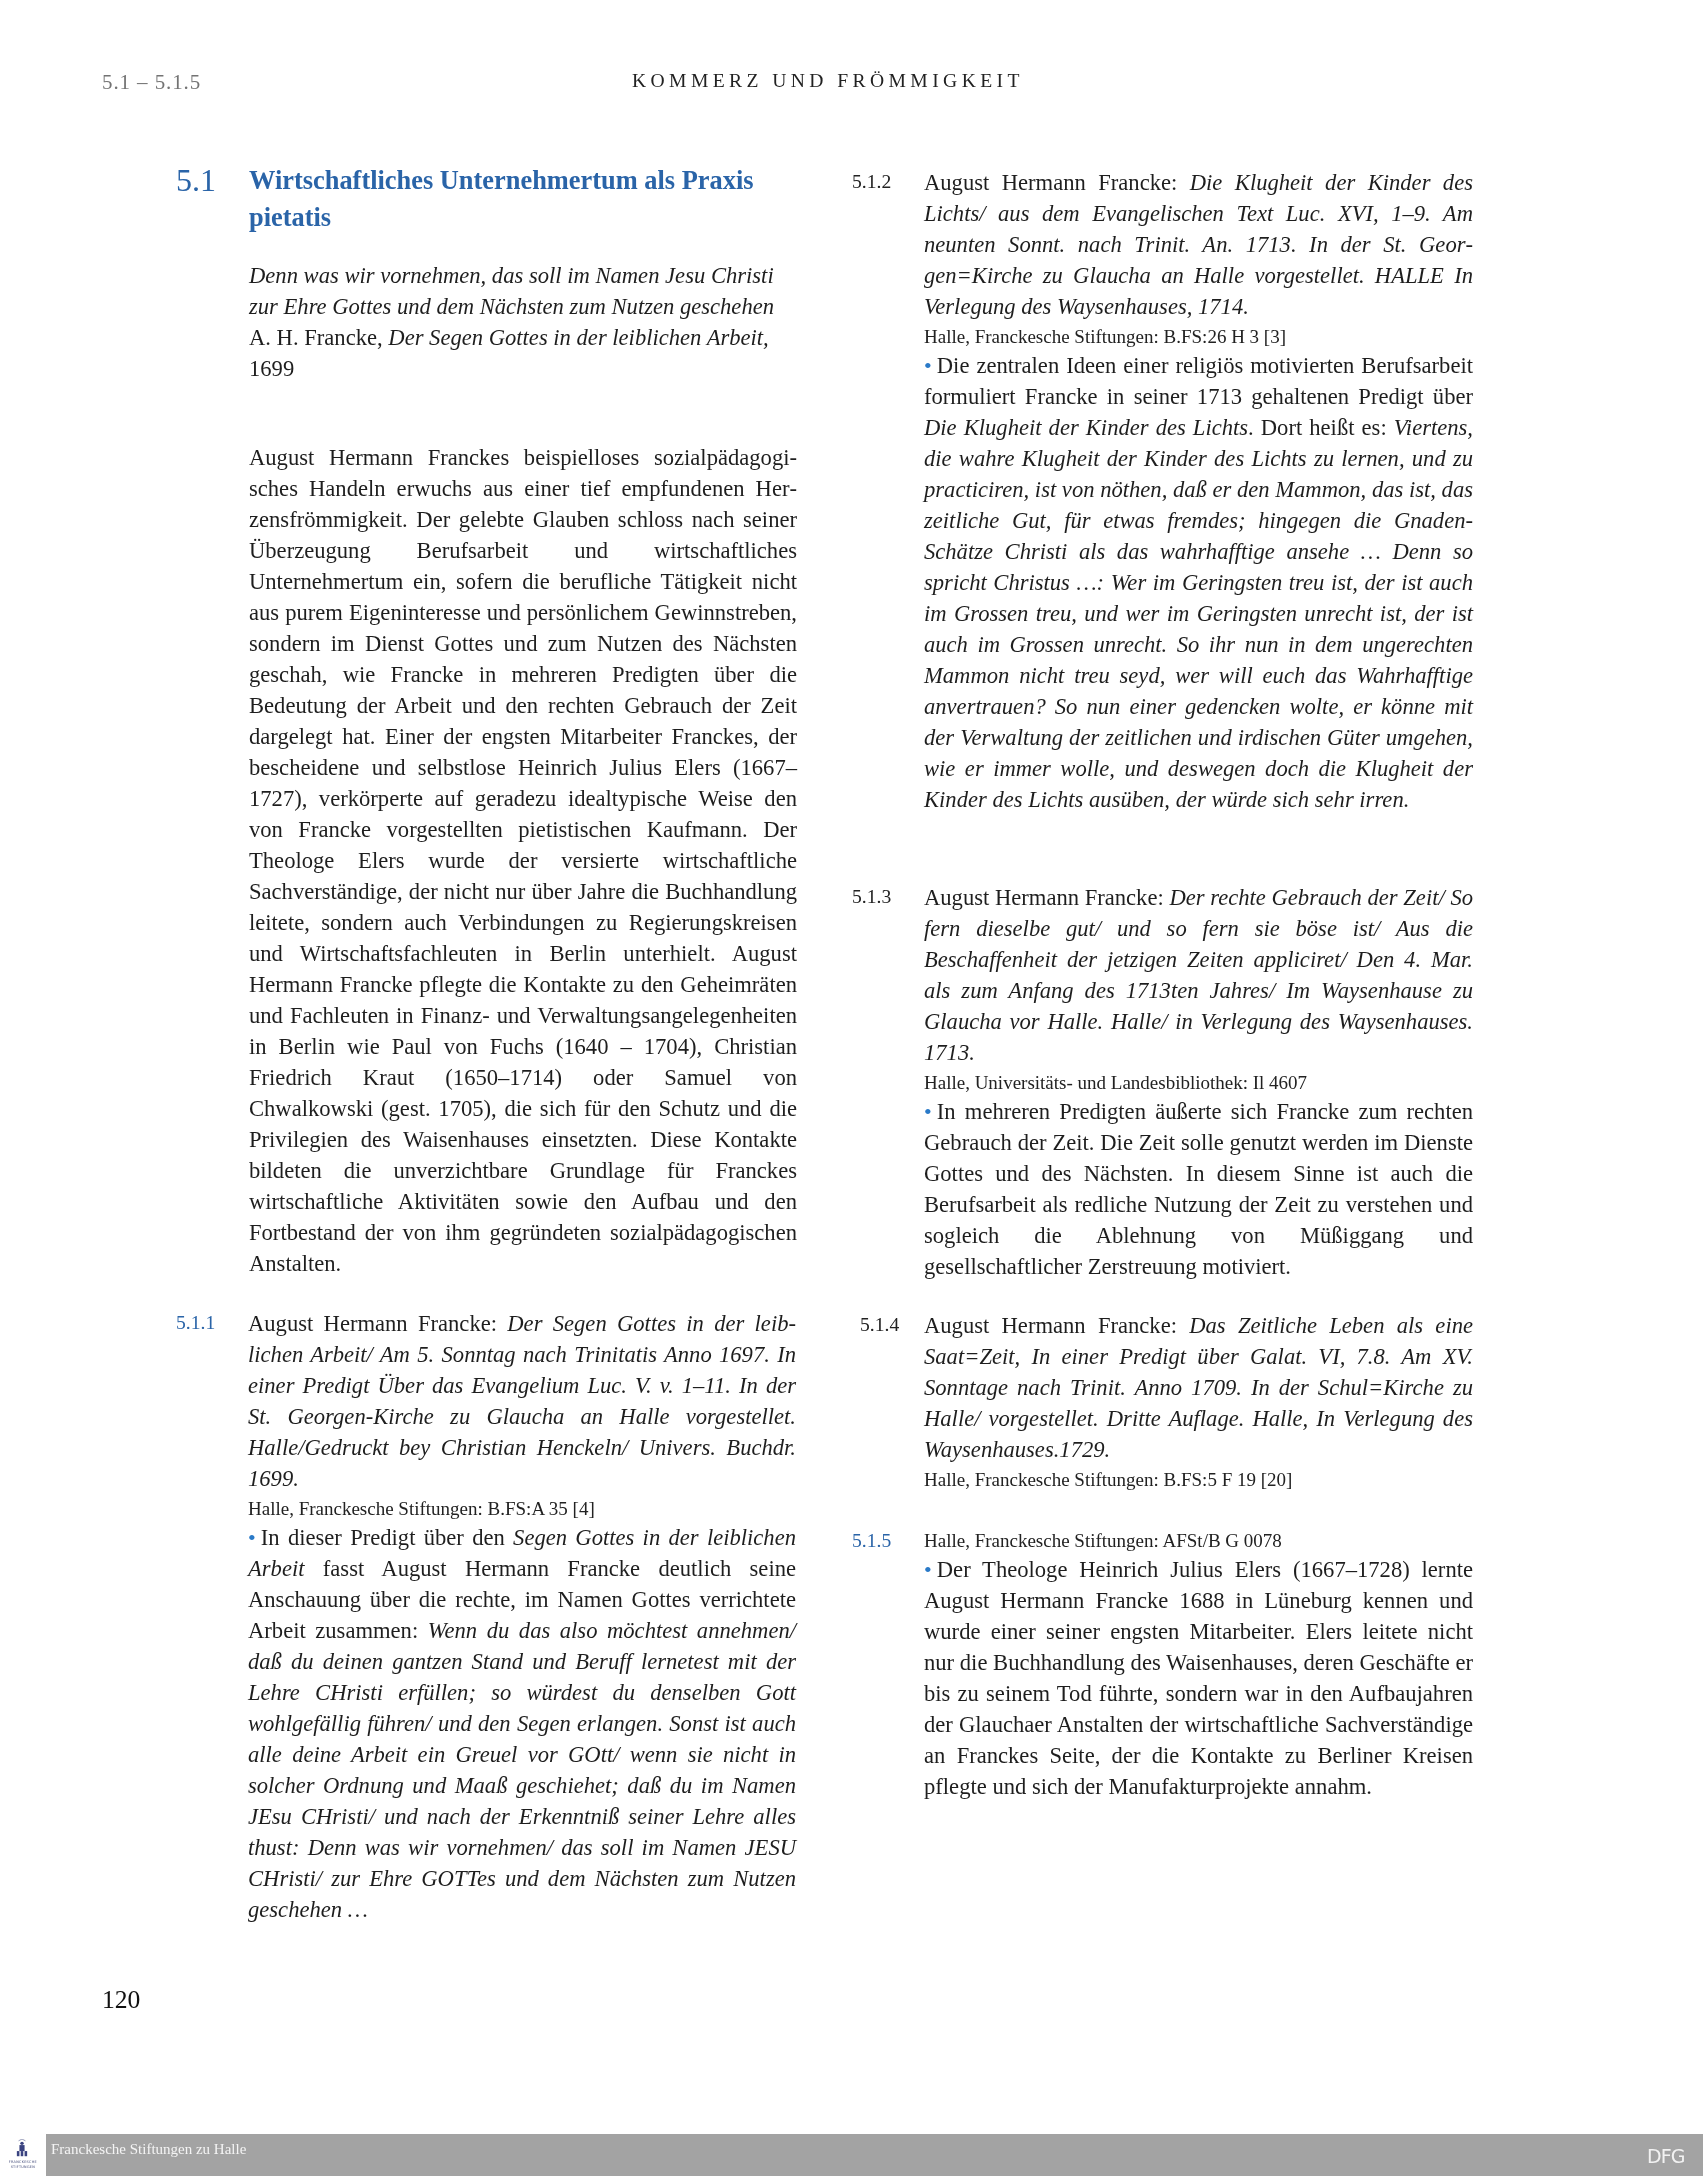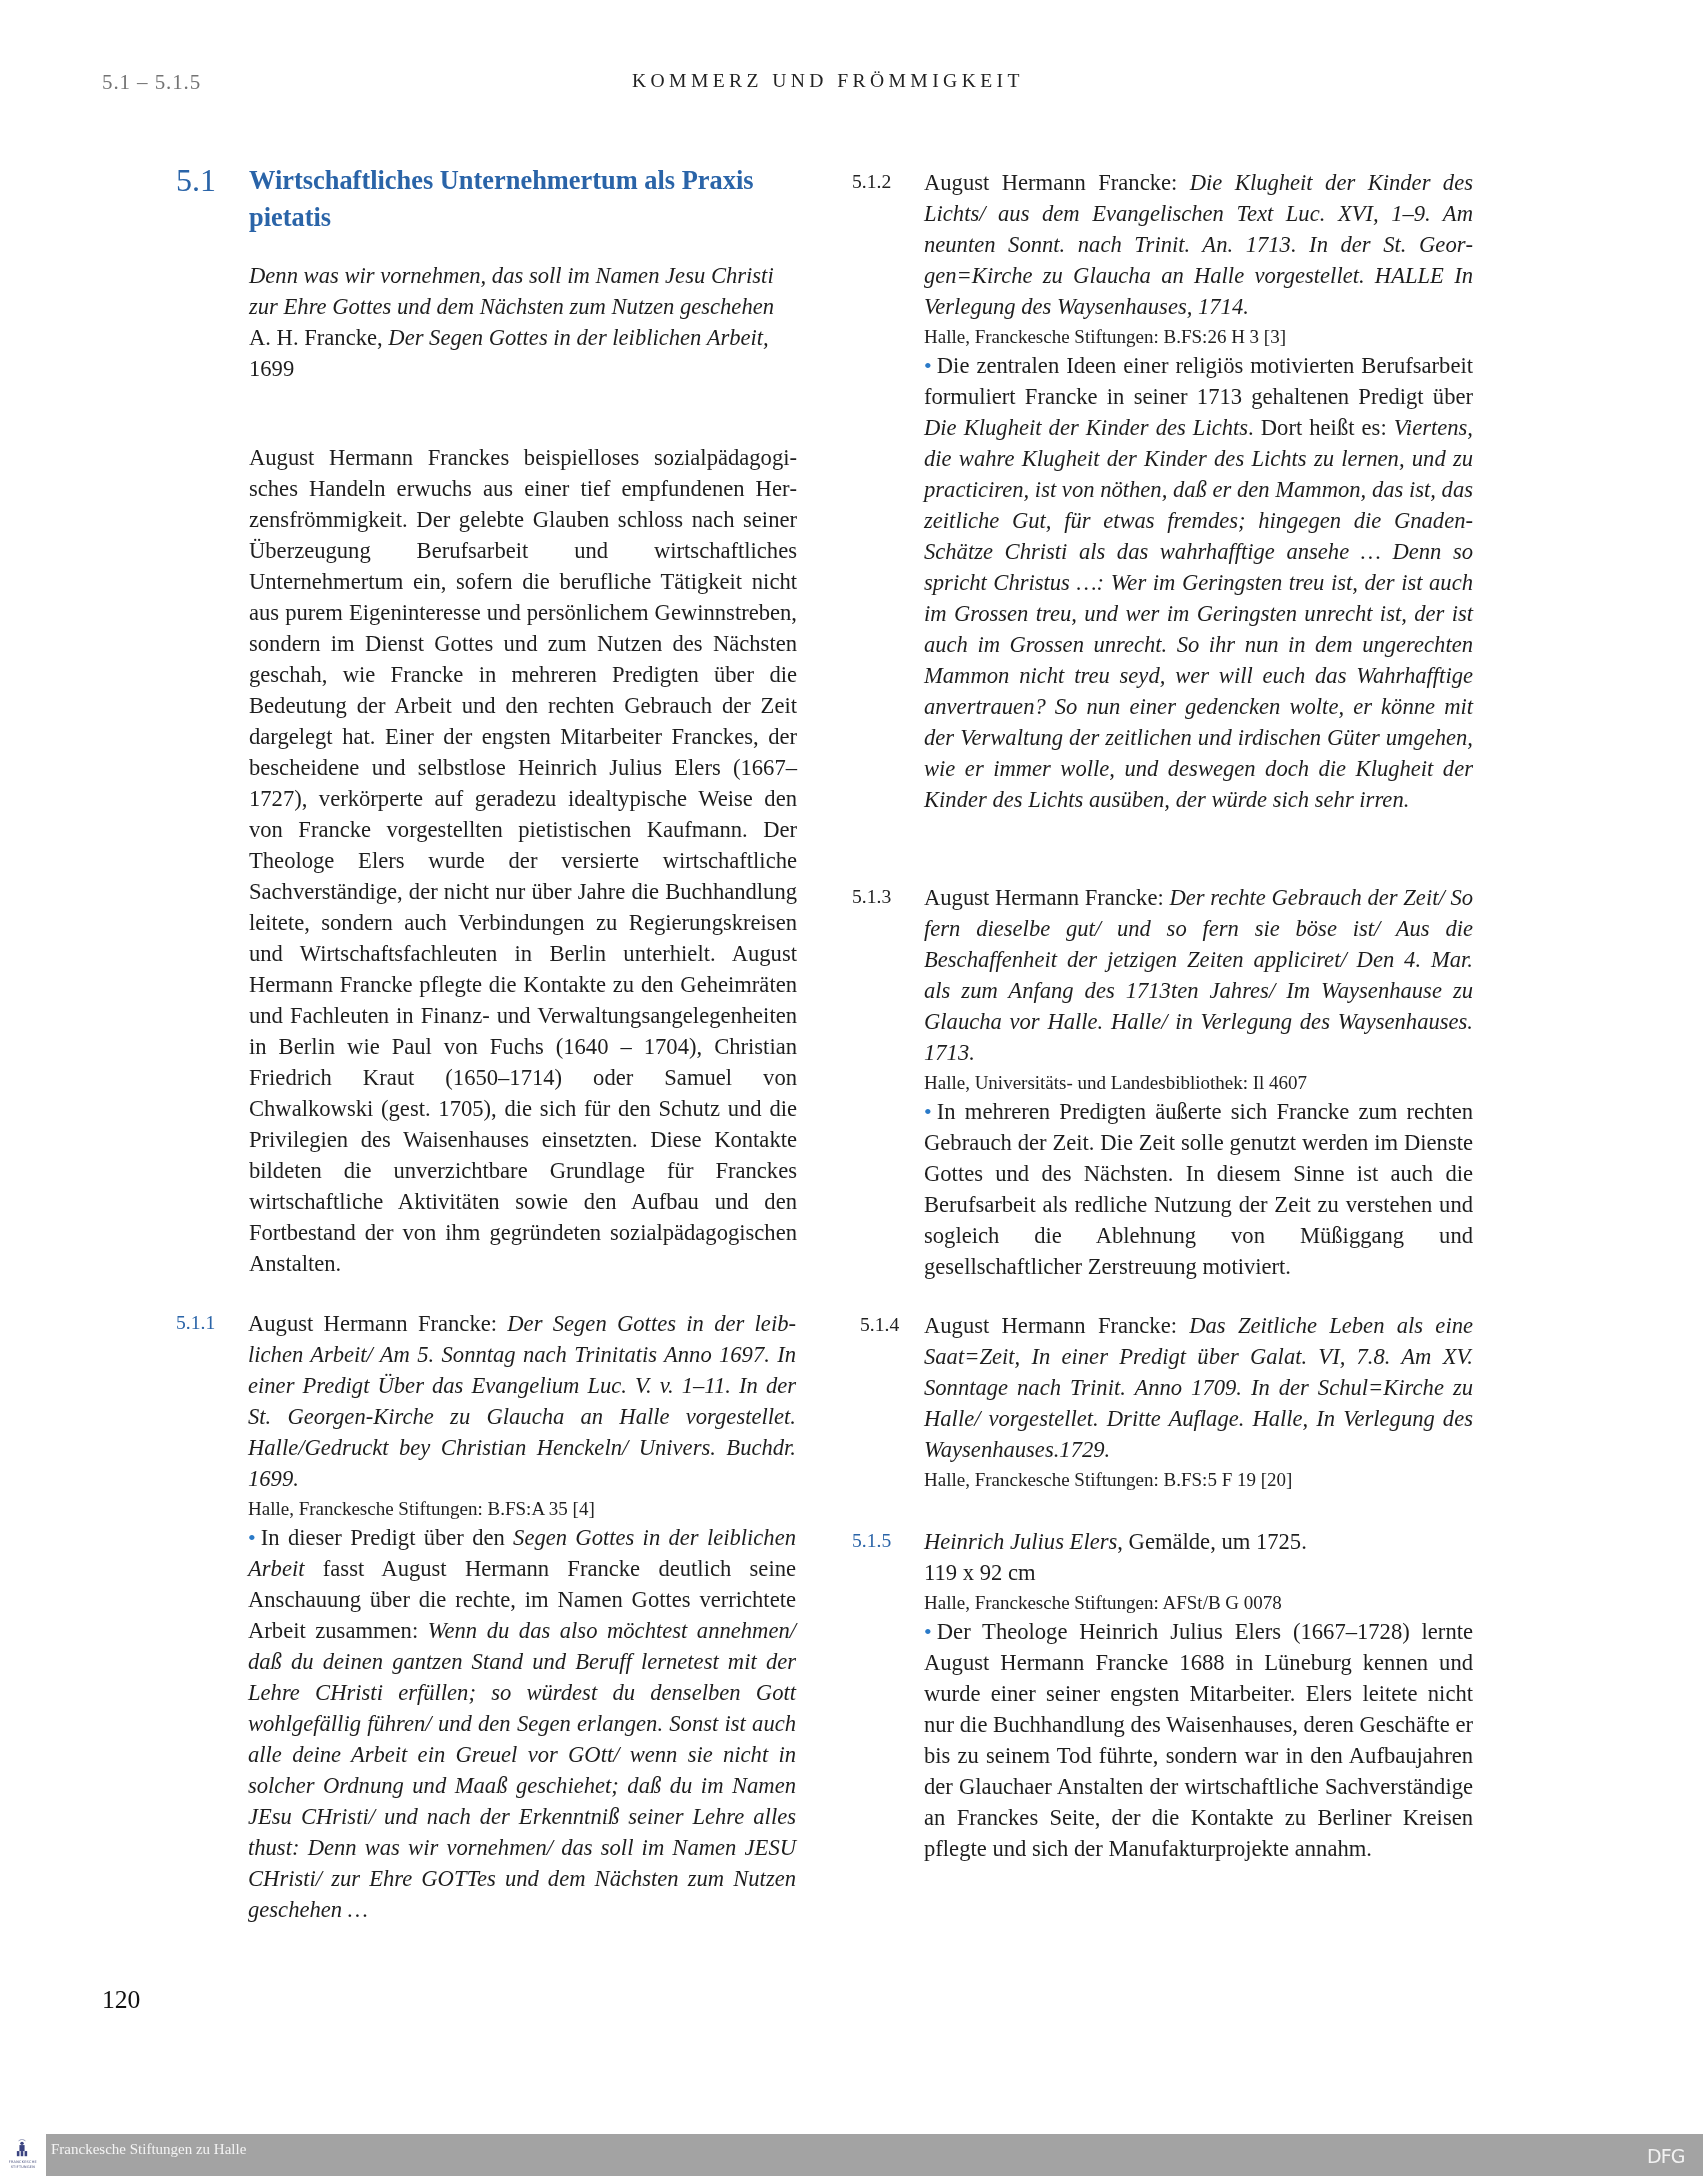--- a/index.html
+++ b/index.html
@@ -110,24 +110,20 @@
     <div class="entry-title">
       <span>August Hermann Francke: </span><i>Das Zeitliche Leben als eine Saat=Zeit, In einer Predigt über Galat. VI, 7.8. Am XV. Sonntage nach Trinit. Anno 1709. In der Schul=Kirche zu Halle/ vorgestellet. Dritte Auflage. Halle, In Verlegung des Waysenhauses.1729.</i>
     </div>
     <div class="entry-loc">Halle, Franckesche Stiftungen: B.FS:5 F 19 [20]</div>
   </div>
 </div>
 
 <div class="entry" style="left:852px; top:1526px;">
   <div class="entry-num blue" style="left:0; top:4.3px;">5.1.5</div>
   <div style="position:absolute; left:72px; top:0; width:549px;">
-    <div class="entry-title">
-      <i>Heinrich Julius Elers</i><span>, Gemälde, um 1725.</span><br>
-      <span>119 x 92 cm</span>
-    </div>
     <div class="entry-loc">Halle, Franckesche Stiftungen: AFSt/B  G 0078</div>
     <div class="entry-desc">
       <span class="bullet">•</span><span>Der Theologe Heinrich Julius Elers (1667–1728) lernte August Hermann Francke 1688 in Lüneburg ken­nen und wurde einer seiner engsten Mitarbeiter. Elers leitete nicht nur die Buchhandlung des Waisenhauses, deren Geschäfte er bis zu seinem Tod führte, sondern war in den Aufbaujahren der Glauchaer Anstalten der wirtschaftliche Sachverständige an Franckes Seite, der die Kontakte zu Berliner Kreisen pflegte und sich der Manufakturprojekte annahm.</span>
     </div>
   </div>
 </div>
 
 <div class="abs page-num">120</div>
 
 <div class="abs footer-bar"></div>

